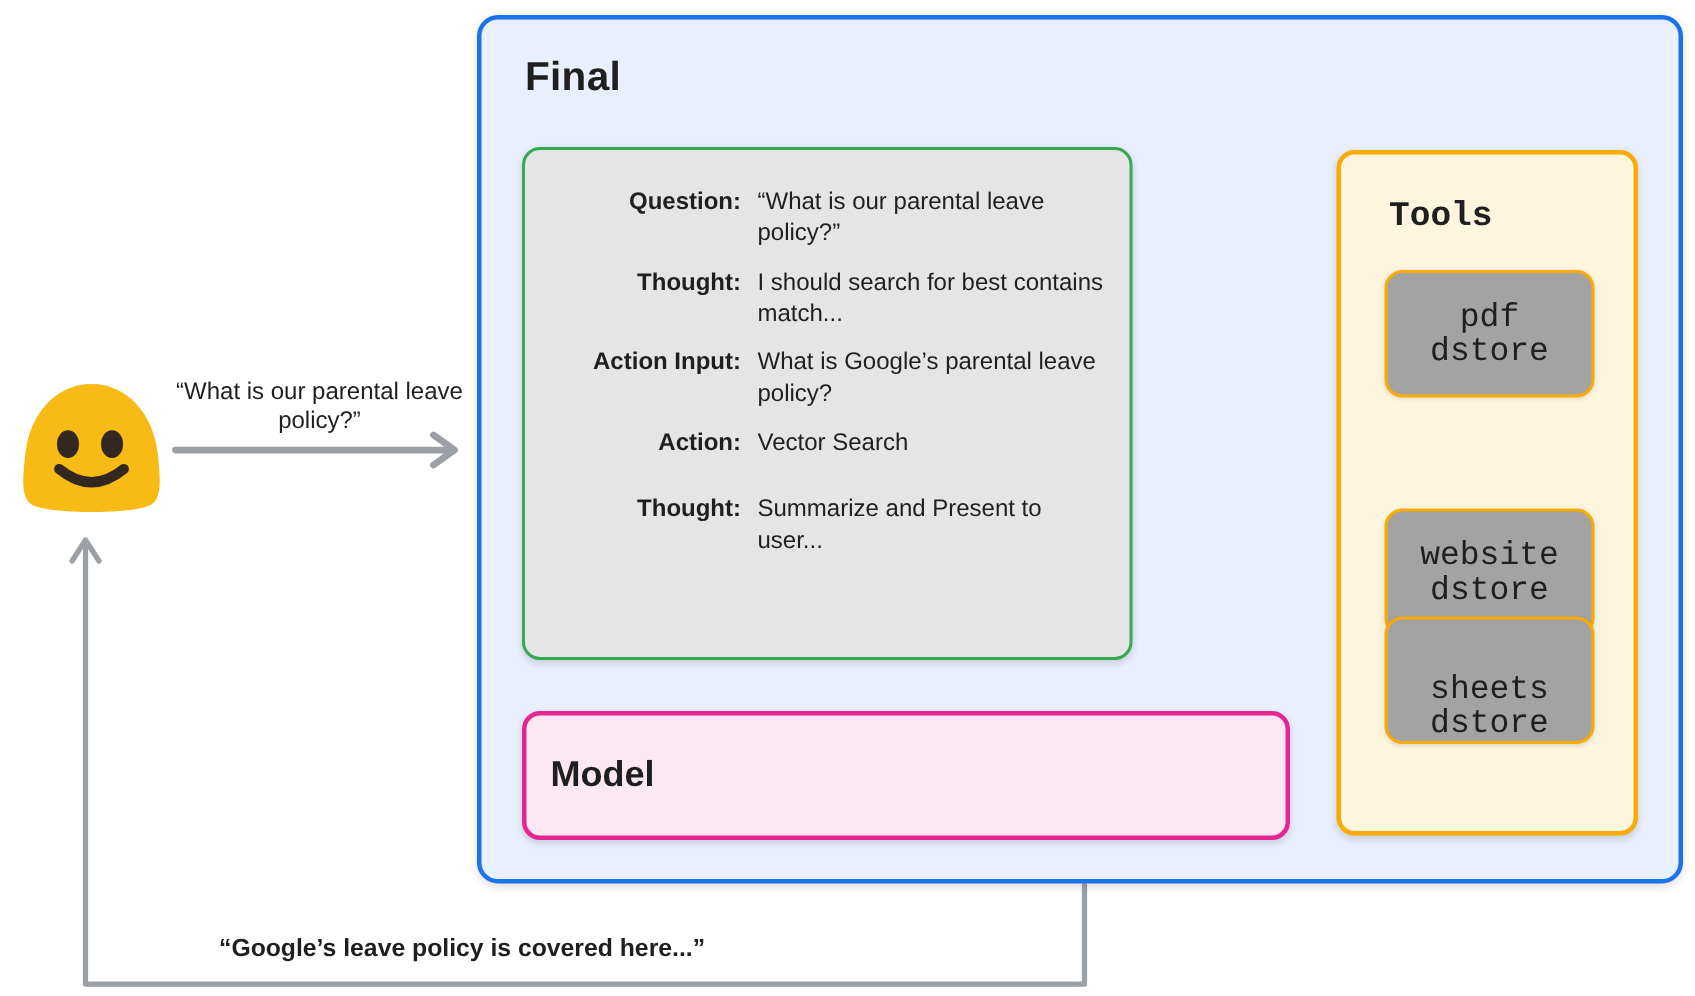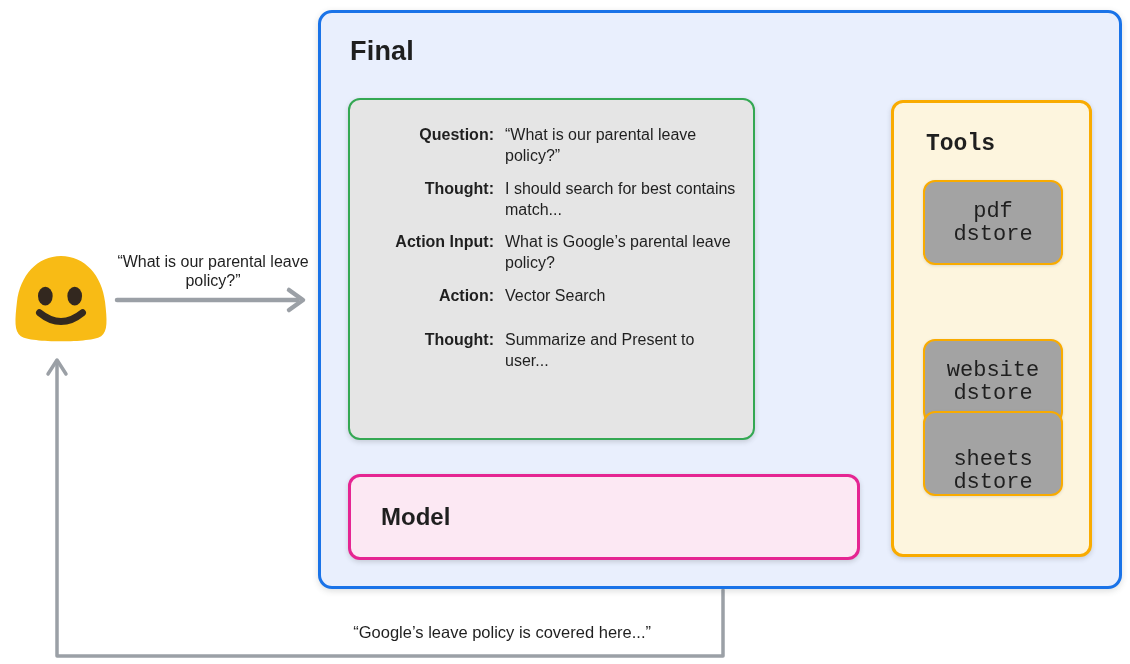--- a/index.html
+++ b/index.html
@@ -76,34 +76,34 @@
   .tool-card.c3 { top: 308px; justify-content: flex-end; }
 
   
   .model-box {
     left: 348px; top: 474px; width: 512px; height: 86px;
     background: #fce8f3;
     border: 3px solid #e52592;
     border-radius: 12px;
     box-shadow: 0 2px 5px rgba(60,64,67,.20);
     display: flex; align-items: center;
-    padding-left: 30px;
+    padding-left: 16px;
   }
   .model-title { font-size: 24px; font-weight: 600; }
 
   
   .request-text {
     left: 105px; top: 252px; width: 216px;
     text-align: center;
     font-size: 16px; font-weight: 500; line-height: 19px;
   }
   .response-text {
     left: 146px; top: 623px; width: 505px;
-    text-align: right;
-    font-size: 16.5px; font-weight: 400;
+    text-align: left;
+    font-size: 16.5px; font-weight: 700;
   }
 
   
   svg.overlay { left: 0; top: 0; pointer-events: none; }
   .emoji-svg { left: 10px; top: 253px; }
 </style>
 </head>
 <body>
 
 <svg class="abs overlay" width="1130" height="664" viewBox="0 0 1130 664">

